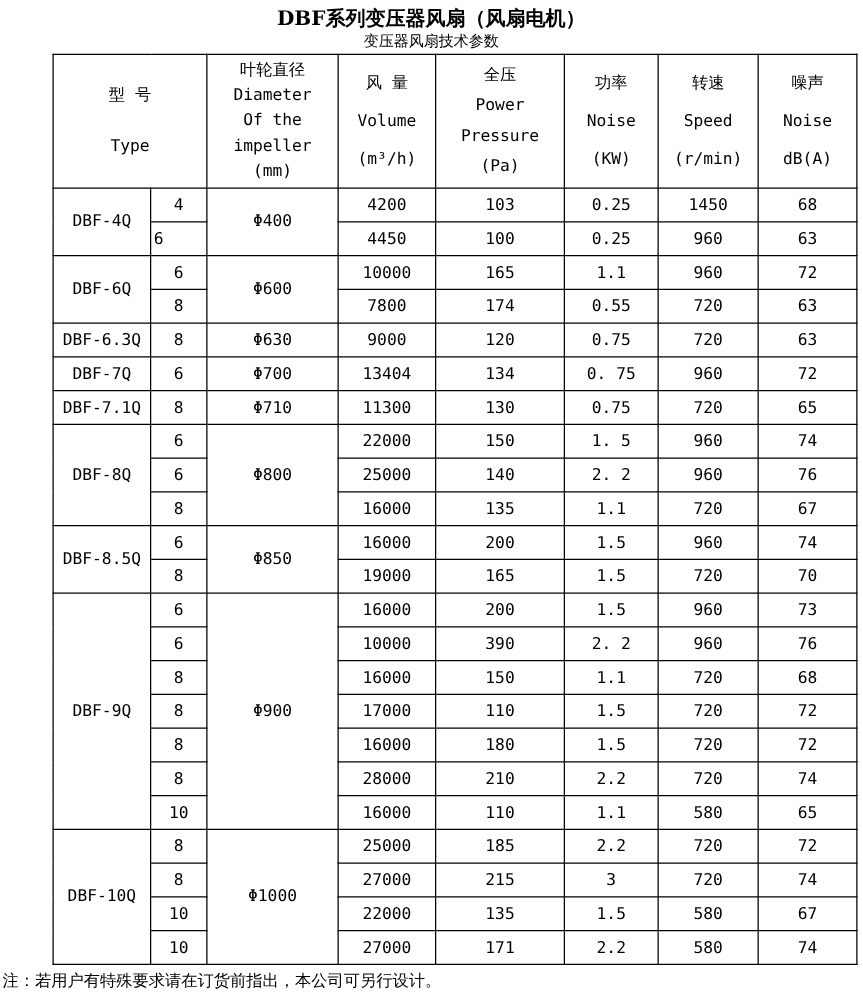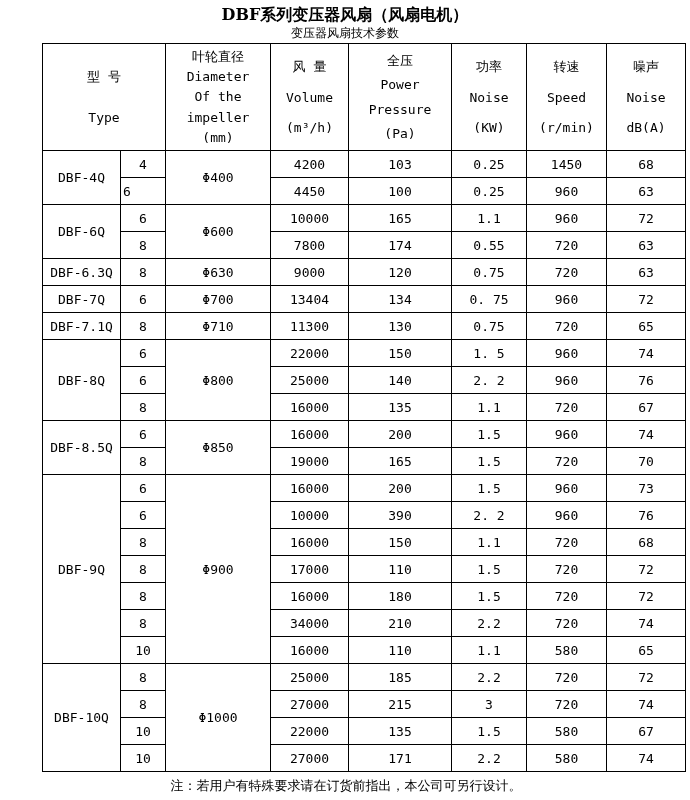--- a/index.html
+++ b/index.html
@@ -53,21 +53,21 @@
     flex-direction: column;
     justify-content: space-evenly;
     height: 106px;
   }
   .hline { line-height: 15px; }
   tbody td { height: 26px; }
   .footnote {
     font-size: 13px;
     line-height: 18px;
     margin: 5px 0 0 2px;
-    text-align: center;
+    text-align: left;
   }
 </style>
 </head>
 <body>
 
 <div class="page">
 
   <div class="title">DBF系列变压器风扇（风扇电机）</div>
   <div class="subtitle">变压器风扇技术参数</div>
 
@@ -285,21 +285,21 @@
         <tr>
           <td>8</td>
           <td>16000</td>
           <td>180</td>
           <td>1.5</td>
           <td>720</td>
           <td>72</td>
         </tr>
         <tr>
           <td>8</td>
-          <td>34000</td>
+          <td>28000</td>
           <td>210</td>
           <td>2.2</td>
           <td>720</td>
           <td>74</td>
         </tr>
         <tr>
           <td>10</td>
           <td>16000</td>
           <td>110</td>
           <td>1.1</td>

